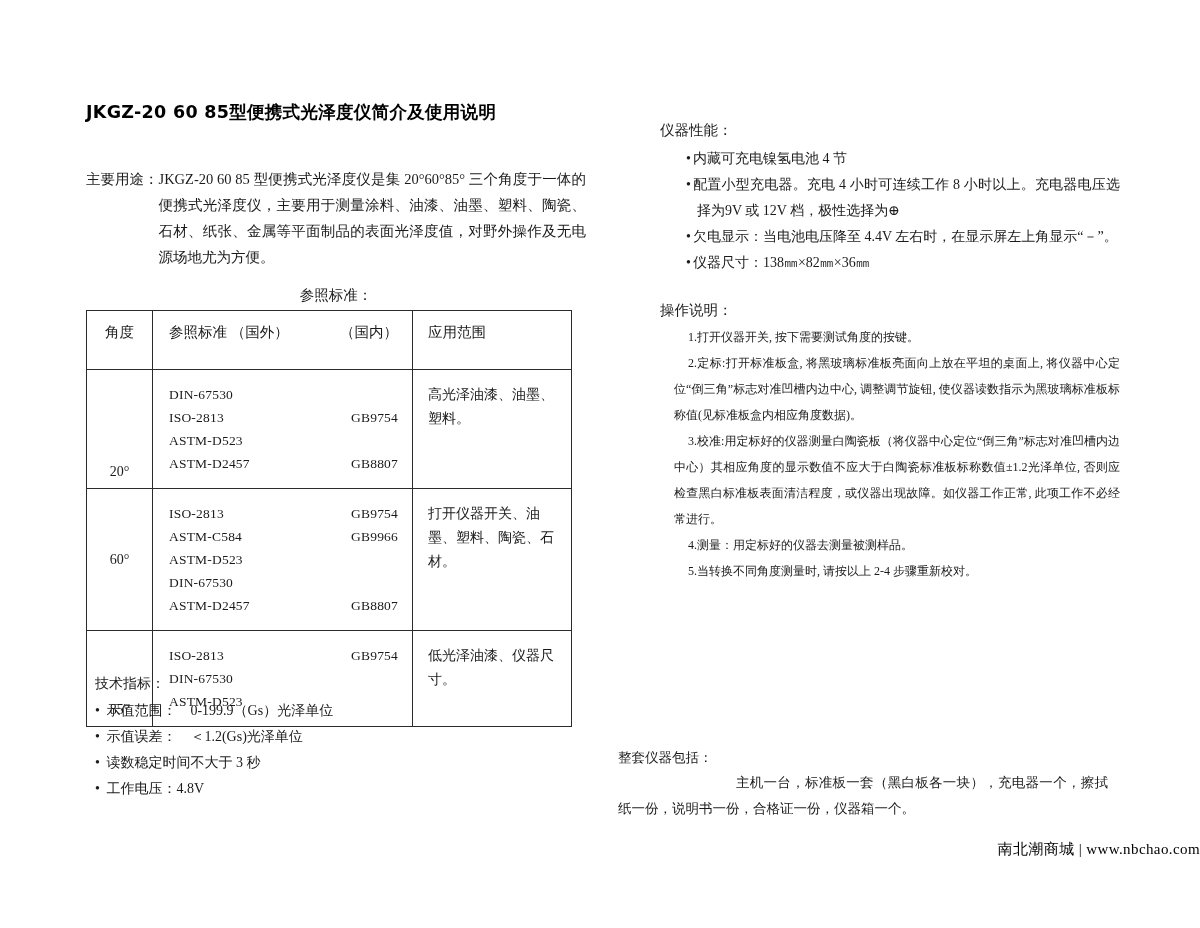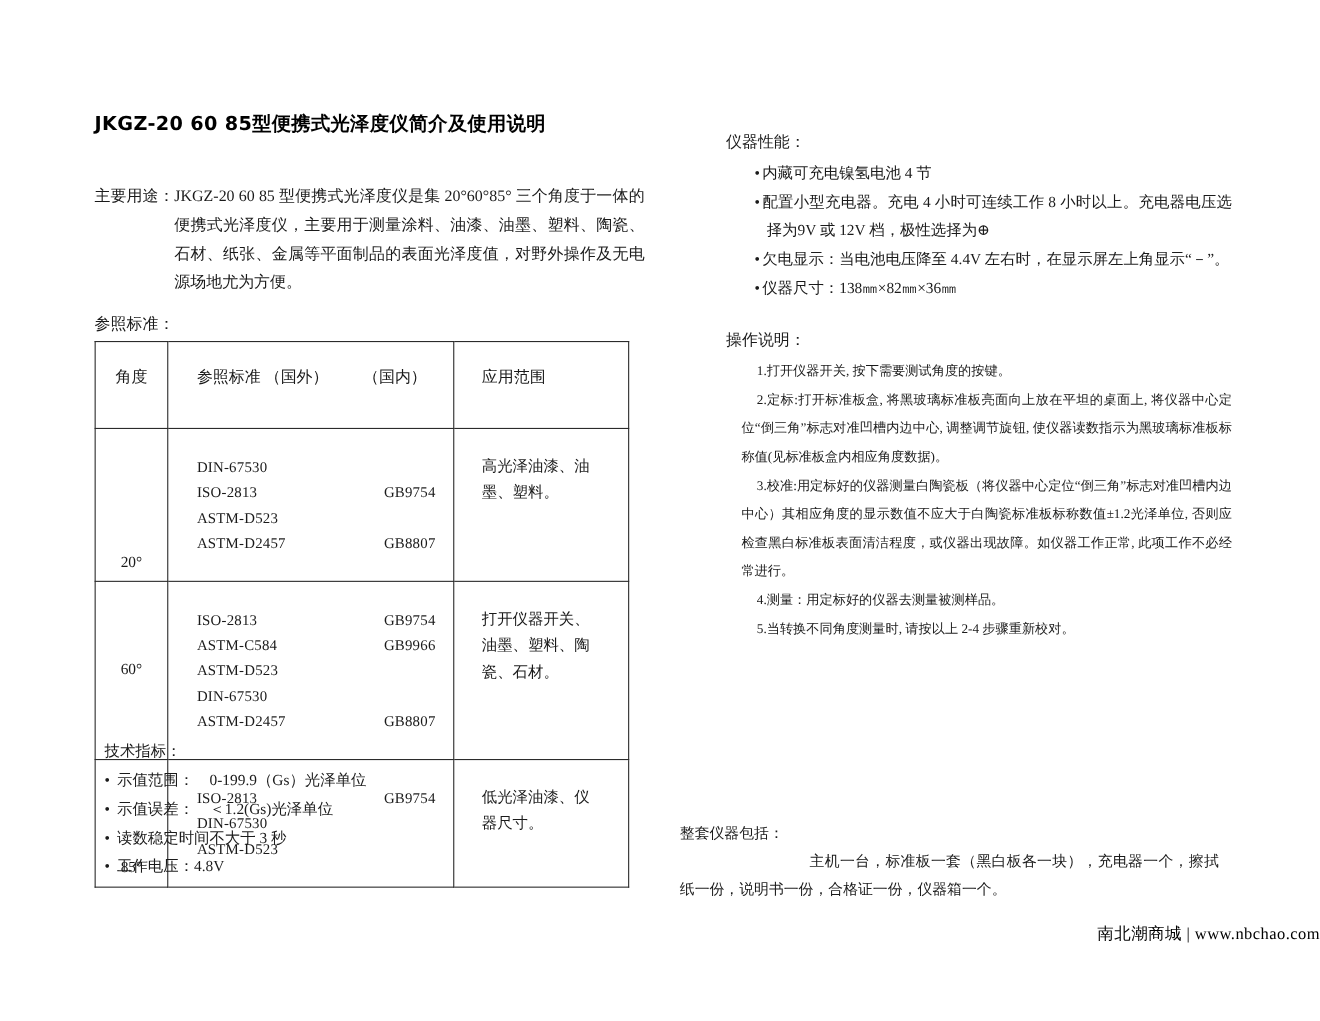--- a/index.html
+++ b/index.html
@@ -51,33 +51,34 @@
   .purpose-body {
     flex: 1 1 auto;
     text-align: justify;
     text-justify: inter-ideograph;
   }
 
   .section-label {
     font-size: 14.5px;
     line-height: 22px;
     margin: 0 0 4px 0;
+    text-align: center;
   }
 
   
   table.std-table {
     border-collapse: collapse;
     width: 485px;
     table-layout: fixed;
     font-size: 13.5px;
   }
   table.std-table td {
     border: 1px solid #2b2b2b;
     vertical-align: top;
-    padding: 16px;
+    padding: 6px;
   }
   .col-angle { width: 66px; }
   .col-std   { width: 260px; }
   .col-app   { width: 159px; }
 
   .head-cell {
     height: 46px;
     position: relative;
   }
   .head-angle {

